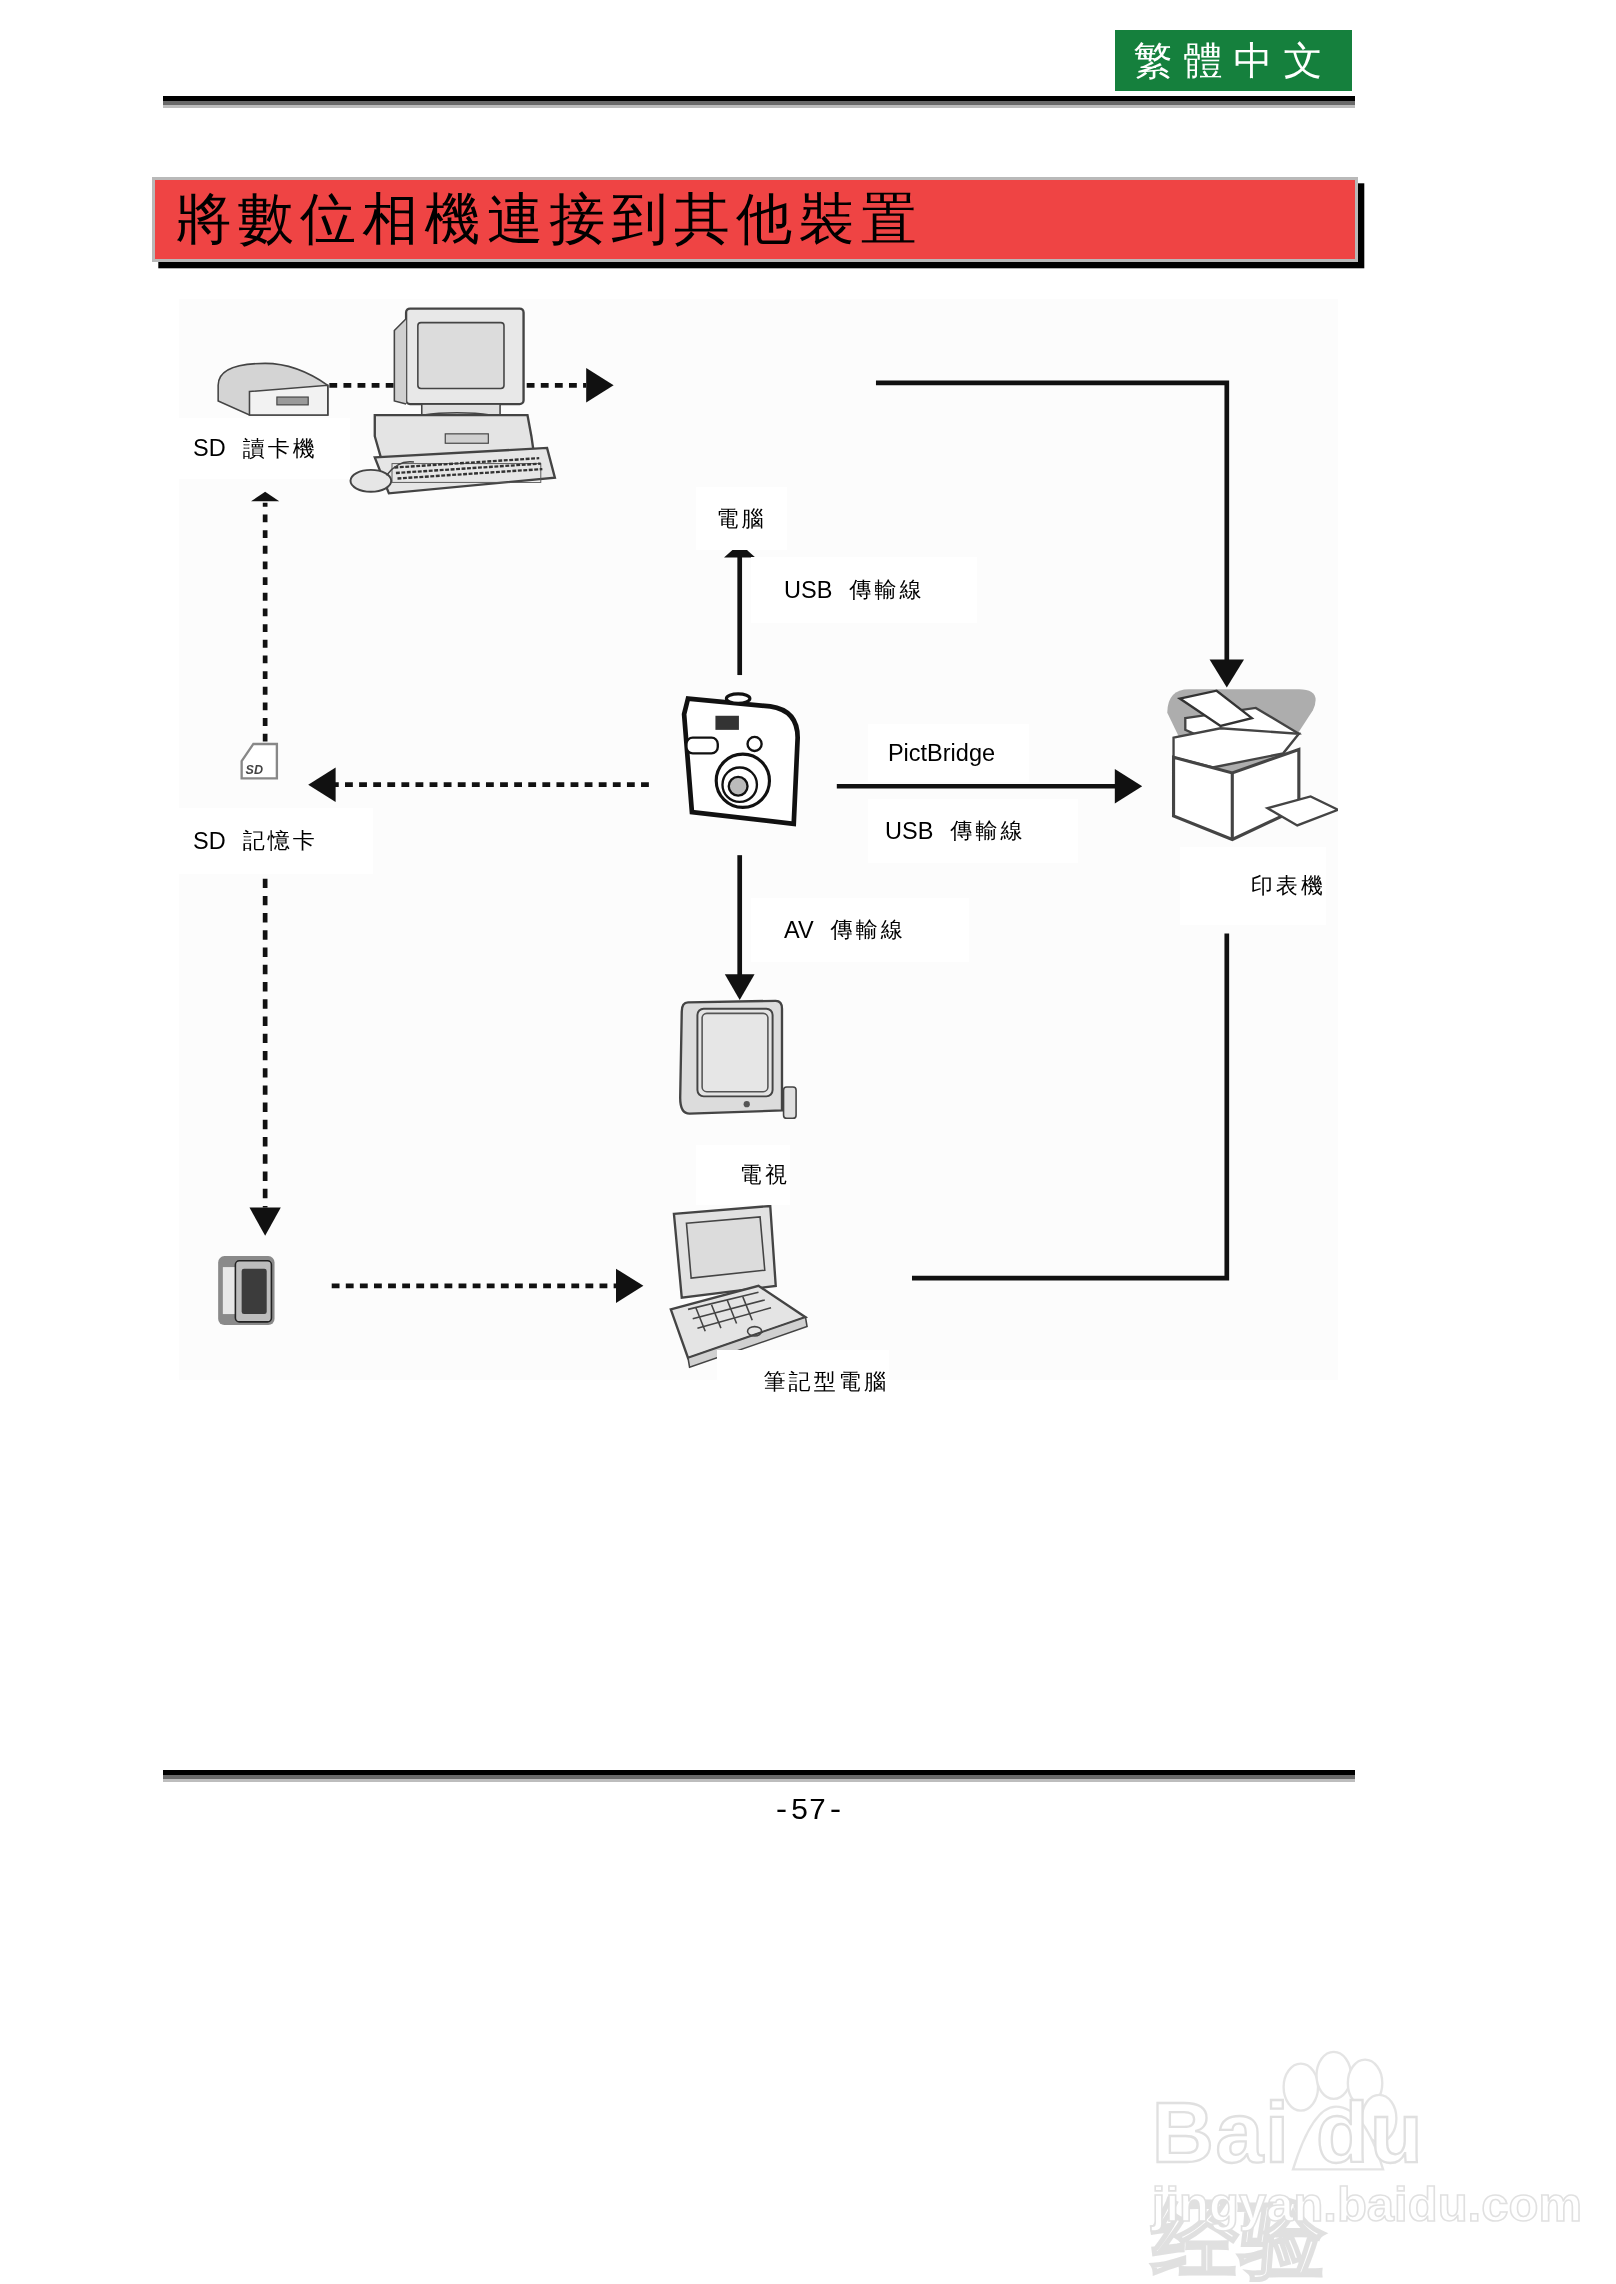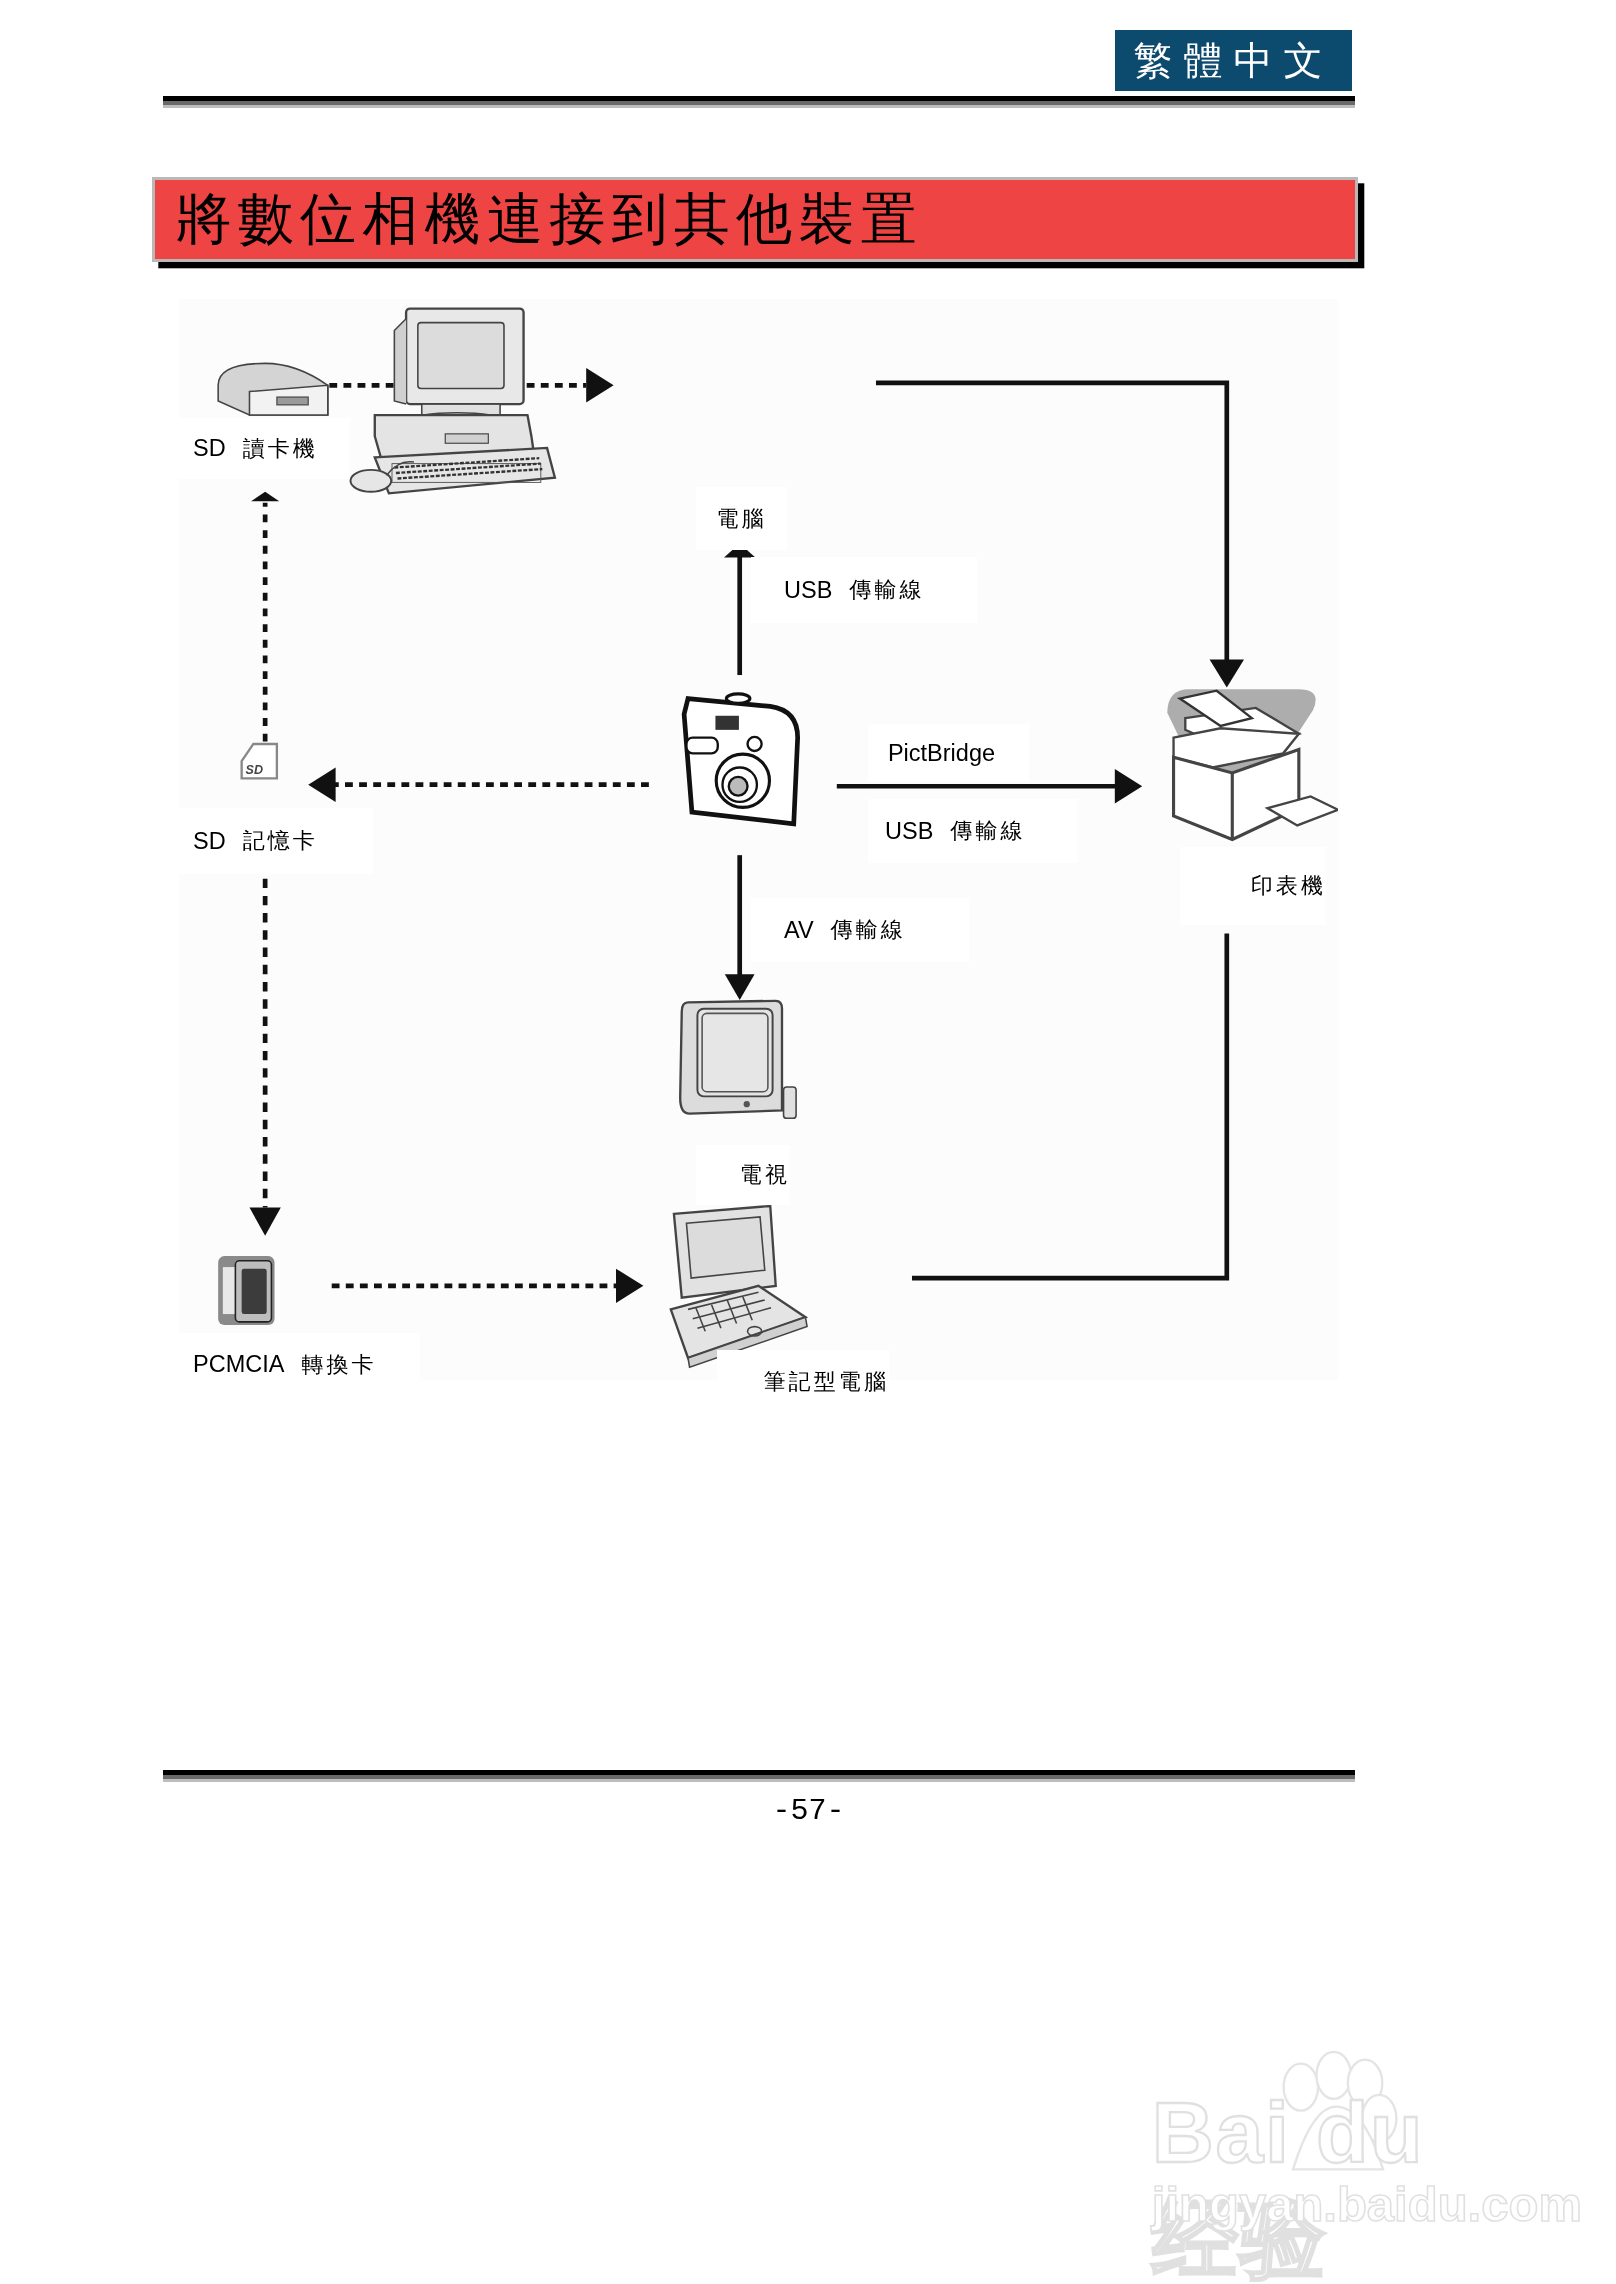--- a/index.html
+++ b/index.html
@@ -1,21 +1,21 @@
 <!DOCTYPE html>
 <html style="font-size:12.5px"><head>
 <meta charset="utf-8">
 <style>
   html, body { margin:0; padding:0; background:#ffffff; }
   body { width:1617px; height:2284px; position:relative; overflow:hidden;
          font-family:"DejaVu Serif", serif; color:#000; }
   .abs { position:absolute; }
 
   
-  #lang-badge { left:1115px; top:30px; width:237px; height:61px; background:#0c4a6e;
+  #lang-badge { left:1115px; top:30px; width:237px; height:61px; background:#15803d;
     color:#fff; font-size:39px; display:flex; align-items:center; justify-content:center;
     letter-spacing:11px; font-family:"DejaVu Serif", serif; }
   .rule { left:163px; width:1192px; }
   .rule .r1 { height:4.7px; background:#000; }
   .rule .r2 { height:3.9px; background:#6a6a6a; }
   .rule .r3 { height:3.9px; background:#bdbdbd; }
 
   
   #section-title { left:152px; top:177px; width:1206px; height:85px; background:#ef4444;
     border:3.1px solid #b9b9b9; box-sizing:border-box; box-shadow:6.3px 6.3px 0 #000;
@@ -217,24 +217,20 @@
 
   <div class="lbl" style="left:572px; top:599px; width:185px; height:64px; padding-left:33px;">
     <span class="en">AV</span>
     <span class="zh">傳輸線</span>
   </div>
 
   <div class="lbl" style="left:517px; top:846px; width:94px; height:60px; justify-content:flex-end;">
     <span class="zh">電視</span>
   </div>
 
-  <div class="lbl" style="left:0; top:1034px; width:227px; height:63px; padding-left:14px;">
-    <span class="en" style="font-size:23.5px;">PCMCIA</span>
-    <span class="zh">轉換卡</span>
-  </div>
 </div>
 
 <div class="abs lbl" style="left:717px; top:1350px; width:172px; height:63px; justify-content:flex-end;">
   <span class="zh">筆記型電腦</span>
 </div>
 
 <div class="abs rule" style="top:1770px;">
   <div class="r1"></div>
     <div class="r2"></div>
     <div class="r3"></div>

